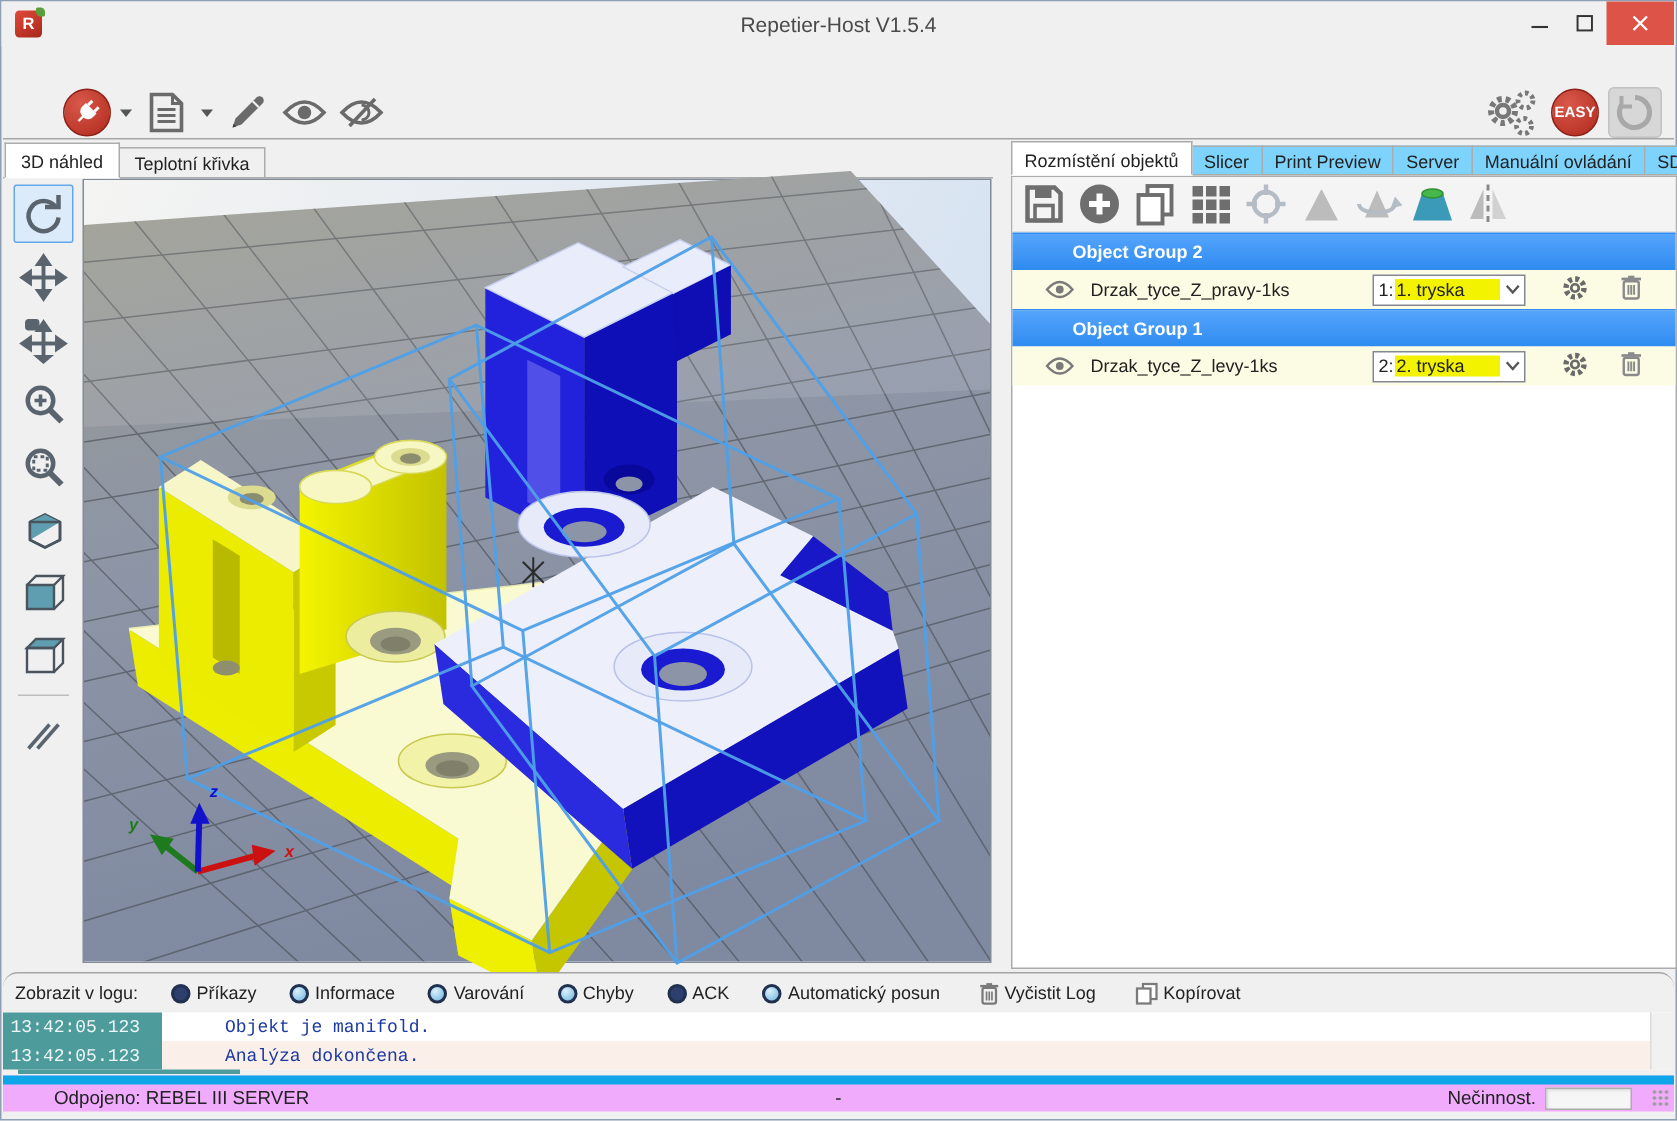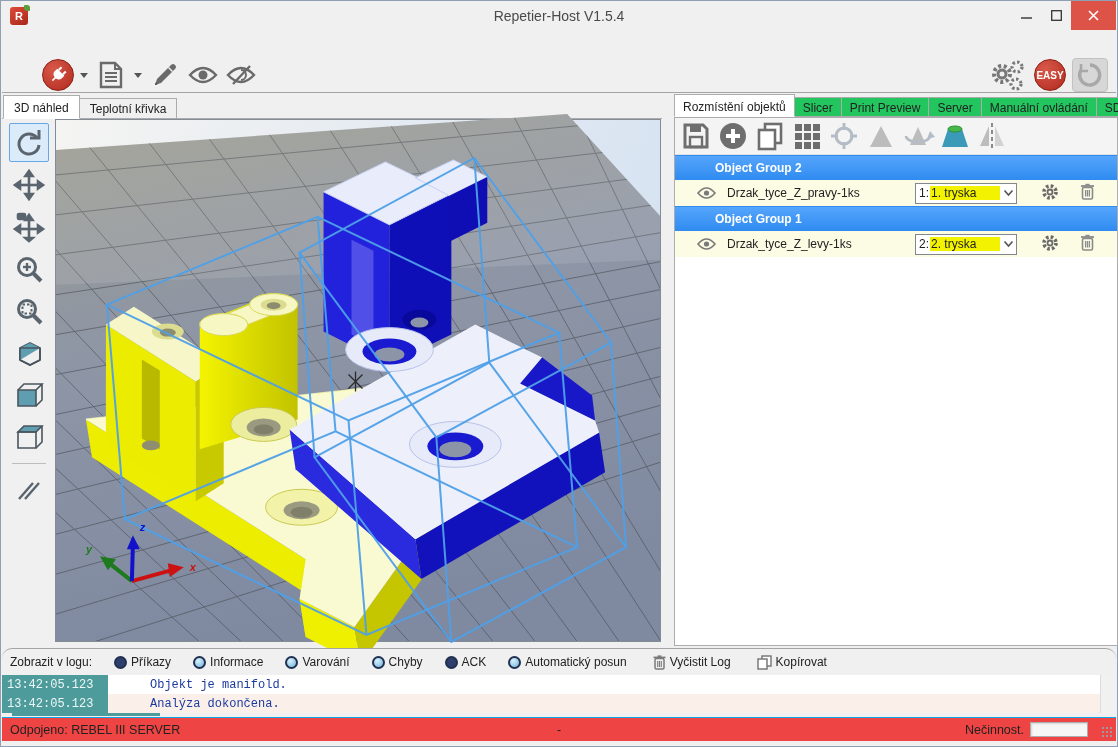--- a/index.html
+++ b/index.html
@@ -40,21 +40,21 @@
   .tsbtn { width:40px; height:39px; display:flex; align-items:center; justify-content:center; border:1px solid transparent; border-radius:2px;}
   .tsbtn.sel { border:1px solid #66a7e8; background:#dcebfa; }
   .tsdivider { width:34px; border-top:1px solid #bdbdbd; margin:4px 0; }
   .canvas3d { position:absolute; left:53px; top:0; width:606px; height:523px; border:1px solid #828b96; background:#e8edf2; }
 
   .vsplit { position:absolute; left:661px; top:93px; width:12px; height:552px; background:#f0f0f0; }
 
   
   .rightpanel { position:absolute; left:673px; top:93px; width:444px; height:552px; }
   .rtabs { display:flex; height:34px; }
-  .rtab { padding:3px 8px 2px; font-size:12px; border:1px solid #acacac; background:#22c55e; margin-right:-1px; height:20px; margin-top:3px; white-space:nowrap; color:#222;}
+  .rtab { padding:3px 8px 2px; font-size:12px; border:1px solid #acacac; background:#7dd3fc; margin-right:-1px; height:20px; margin-top:3px; white-space:nowrap; color:#222;}
   .rtab.active { background:#fff; height:23px; margin-top:0; border-bottom:1px solid #fff; z-index:2; position:relative; padding-top:5px;}
   .rcontent { position:absolute; top:23px; left:0; right:0; bottom:0; background:#fff; border:1px solid #acacac; }
   .rtoolbar { height:37px; background:#f4f4f4; display:flex; align-items:center; gap:7px; padding-left:6px; border-bottom:1px solid #e0e0e0;}
   .rtbtn { width:30px; height:30px; display:flex; align-items:center; justify-content:center; }
   .grouphdr { height:25px; background:linear-gradient(#55a5fc,#2f8bf0); color:#fff; font-weight:bold; font-size:12px; display:flex; align-items:center; padding-left:40px; border-top:1px solid #2f8bf0;}
   .objrow { height:26px; background:#fcfce4; display:flex; align-items:center; }
   .objname { font-size:12px; color:#222; margin-left:10px; flex:0 0 auto; }
   .eyebtn { margin-left:20px; width:22px; display:flex; justify-content:center; }
   .combo { position:absolute; right:100px; width:102px; height:21px; background:#fff; border:1px solid #828790; display:flex; align-items:center; font-size:12px; padding-left:3px; }
   .combo .pre { flex:0 0 auto; }
@@ -73,21 +73,21 @@
   .logaction { display:flex; align-items:center; gap:4px; margin-left:26px; }
   .logview { position:absolute; left:1px; top:674px; right:1px; height:38px; background:#fff; font-family:"Liberation Mono", monospace; font-size:12px; }
   .logrow { height:19px; display:flex; align-items:center;gap:32px; }
   .logrow.alt { background:#faefe9; }
   .logtime { width:106px; align-self:stretch; background:#4e9b9b; color:#eef7f7; display:flex; align-items:center; padding-left:5px; flex:0 0 auto;}
   .logmsg { color:#1c3aa0; padding-left:10px; white-space:pre; }
   .logsliver { position:absolute; left:11px; top:712px; width:148px; height:3px; background:#4e9b9b; }
   .logscroll { position:absolute; right:1px; top:674px; width:16px; height:38px; background:#f1f1f1; border-left:1px solid #dcdcdc; }
 
   
-  .statusbar { position:absolute; left:1px; top:716px; right:1px; height:24px; background:#ef4444; border-top:1px solid #0ea5e9; display:flex; align-items:center; font-size:12.5px; }
+  .statusbar { position:absolute; left:1px; top:716px; right:1px; height:24px; background:#f0abfc; border-top:6px solid #0ea5e9; display:flex; align-items:center; font-size:12.5px;padding-left:26px; }
   .st-left { margin-left:8px; }
   .st-center { position:absolute; left:0; right:0; text-align:center; }
   .st-right { position:absolute; right:28px; display:flex; align-items:center; gap:6px; }
   .pbar { width:58px; height:15px; border:1px solid #adadad; background:#f6f6f6; box-shadow:inset 1px 1px 2px rgba(0,0,0,.12); }
   .grip { position:absolute; right:3px; bottom:3px; width:12px; height:12px;
     background-image:radial-gradient(circle, #9a9a9a 1px, transparent 1.2px);
     background-size:4px 4px; }
   svg { overflow:visible; }
 </style>
 </head>

